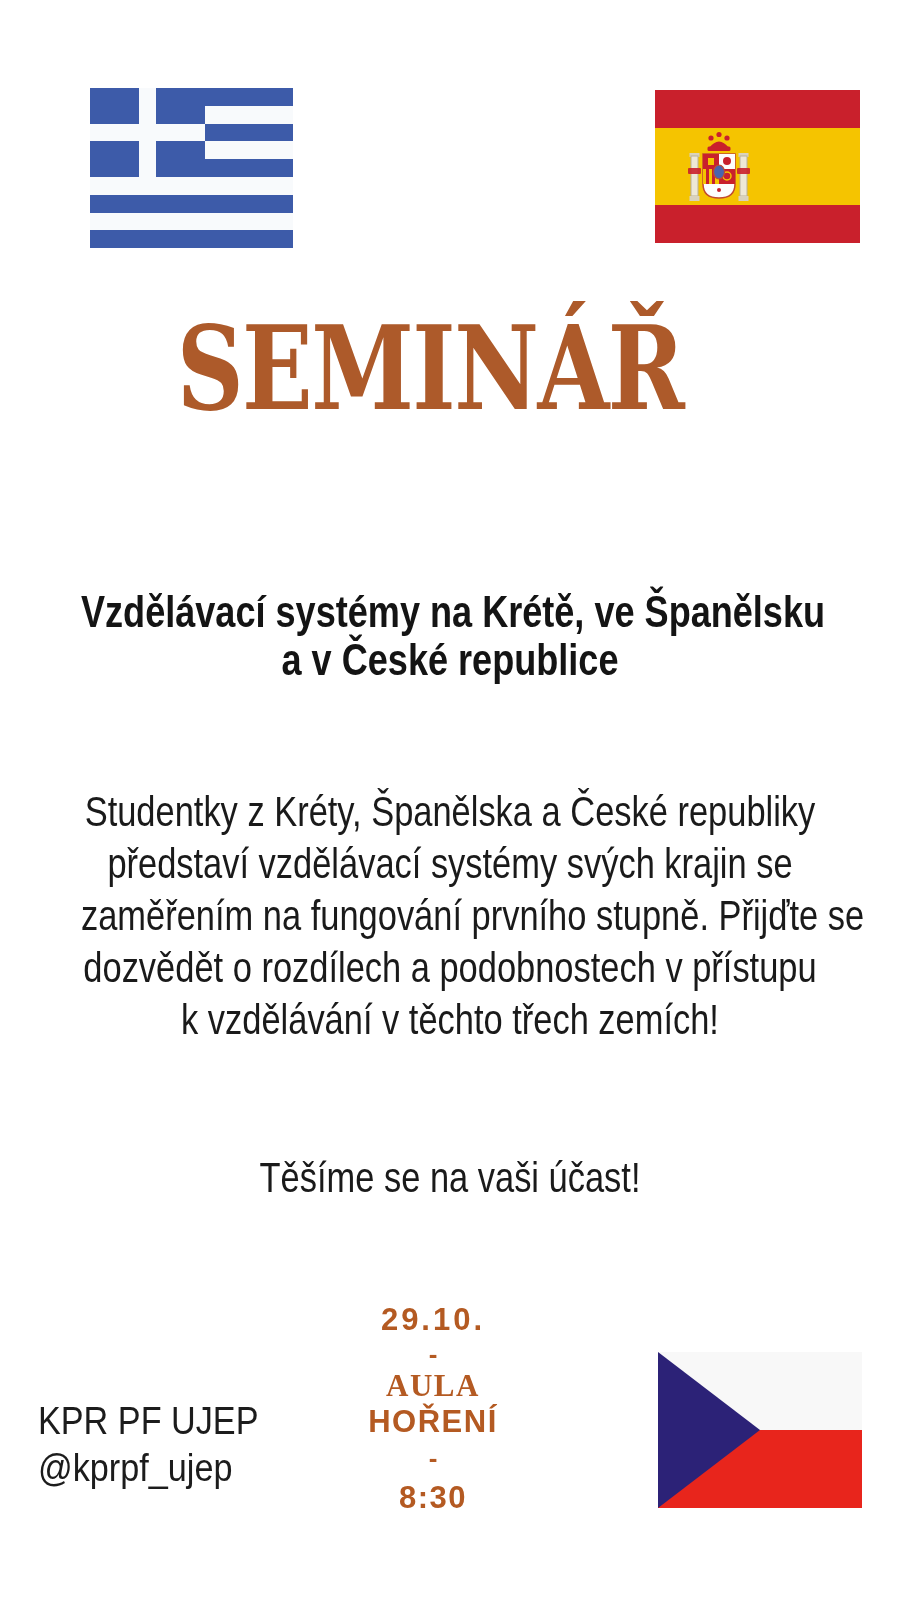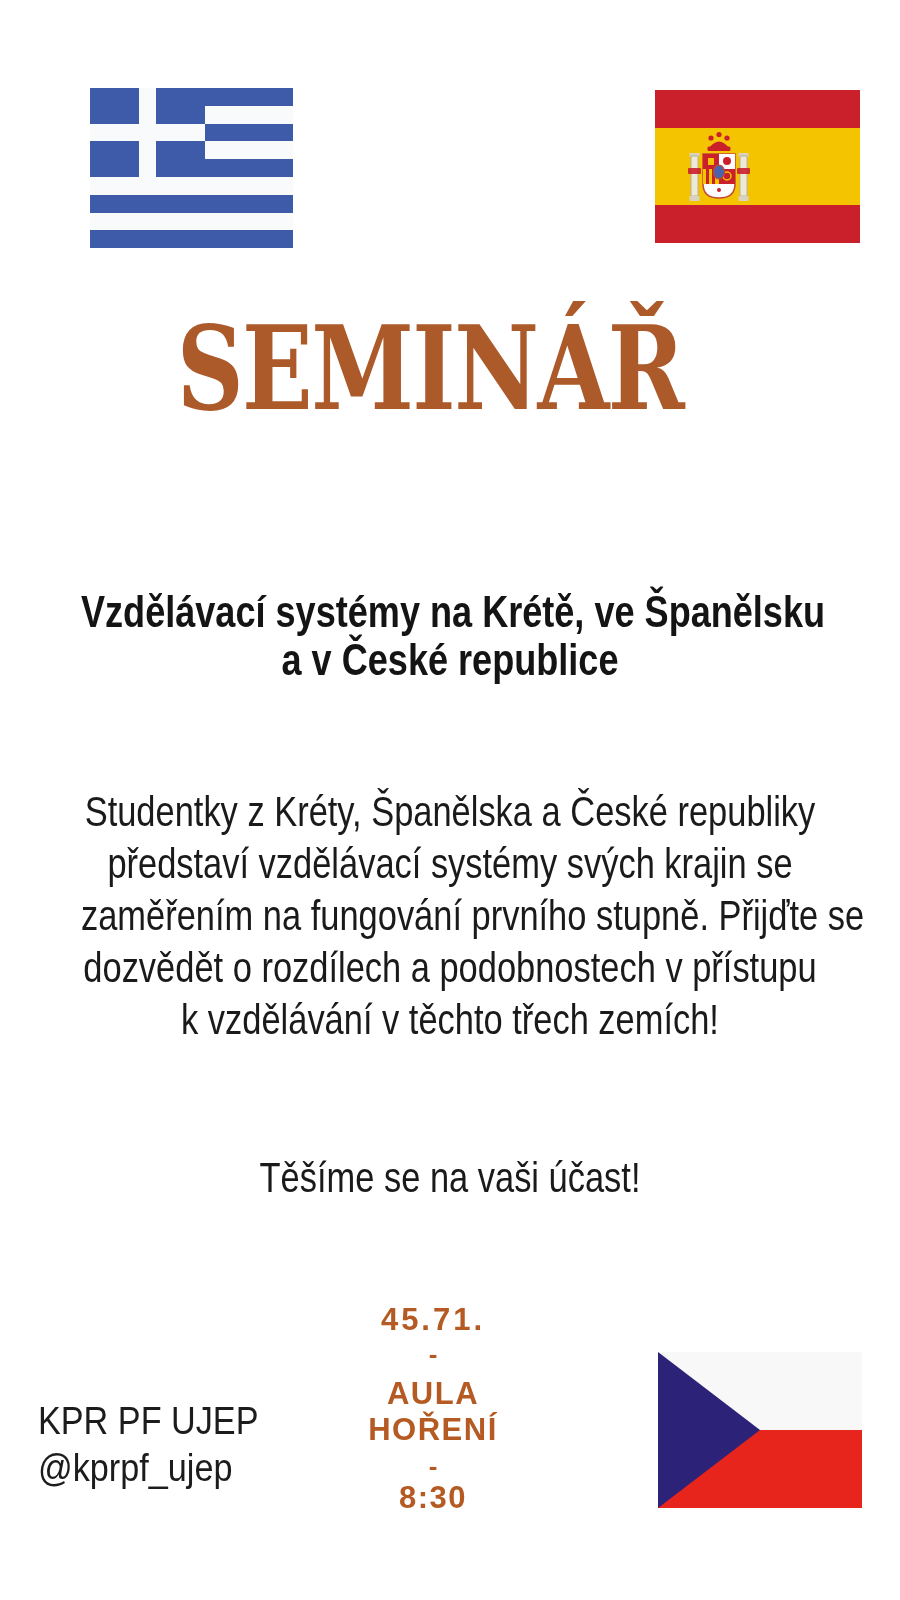--- a/index.html
+++ b/index.html
@@ -106,24 +106,24 @@
 
   
   .schedule {
     position: absolute; left: 333px; top: 1302px; width: 200px;
     display: flex; flex-direction: column; align-items: center;
     color: var(--schedule_accent, #b45a22);
     font-weight: 700;
   }
   .sch-date  { font-size: 31px; letter-spacing: 3px; }
   .sch-dash  { font-size: 26px; margin-top: 6px; line-height: 20px; }
-  .sch-venue { font-size: 31px; letter-spacing: 1.5px; margin-top: 12px; }
+  .sch-venue { font-size: 31px; letter-spacing: 1.5px; margin-top: 4px; font-family: Liberation Serif, serif; }
   .sch-venue2{ font-size: 31px; letter-spacing: 1.5px; }
   .sch-dash2 { font-size: 26px; margin-top: 8px; line-height: 20px; }
-  .sch-time  { font-size: 31px; letter-spacing: 1.5px; margin-top: 4px; }
+  .sch-time  { font-size: 31px; letter-spacing: 1.5px; margin-top: 12px; }
 
   
   .footer {
     position: absolute; left: 38px; top: 1398px;
     font-weight: 300;
     font-size: 38px;
     line-height: 47px;
     color: #1c1c1c;
     transform: scaleX(0.9);
     transform-origin: 0 0;
@@ -187,21 +187,21 @@
     <div>Studentky z Kréty, Španělska a České republiky</div>
     <div>představí vzdělávací systémy svých krajin se</div>
     <div>zaměřením na fungování prvního stupně. Přijďte se</div>
     <div>dozvědět o rozdílech a podobnostech v přístupu</div>
     <div>k vzdělávání v těchto třech zemích!</div>
   </div>
 
   <div class="closing">Těšíme se na vaši účast!</div>
 
   <div class="schedule">
-    <div class="sch-date">45.71.</div>
+    <div class="sch-date">29.10.</div>
     <div class="sch-dash">-</div>
     <div class="sch-venue">AULA</div>
     <div class="sch-venue2">HOŘENÍ</div>
     <div class="sch-dash2">-</div>
     <div class="sch-time">8:30</div>
   </div>
 
   <div class="footer">
     <div>KPR PF UJEP</div>
     <div>@kprpf_ujep</div>

